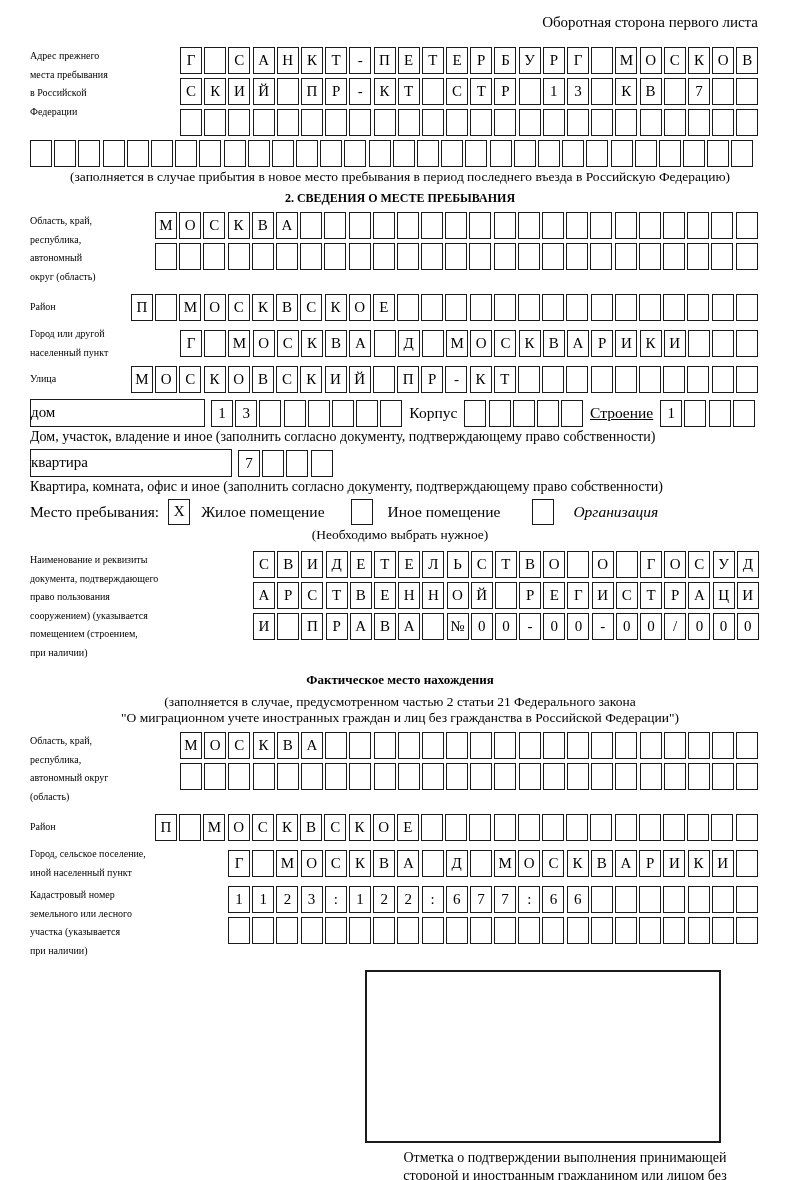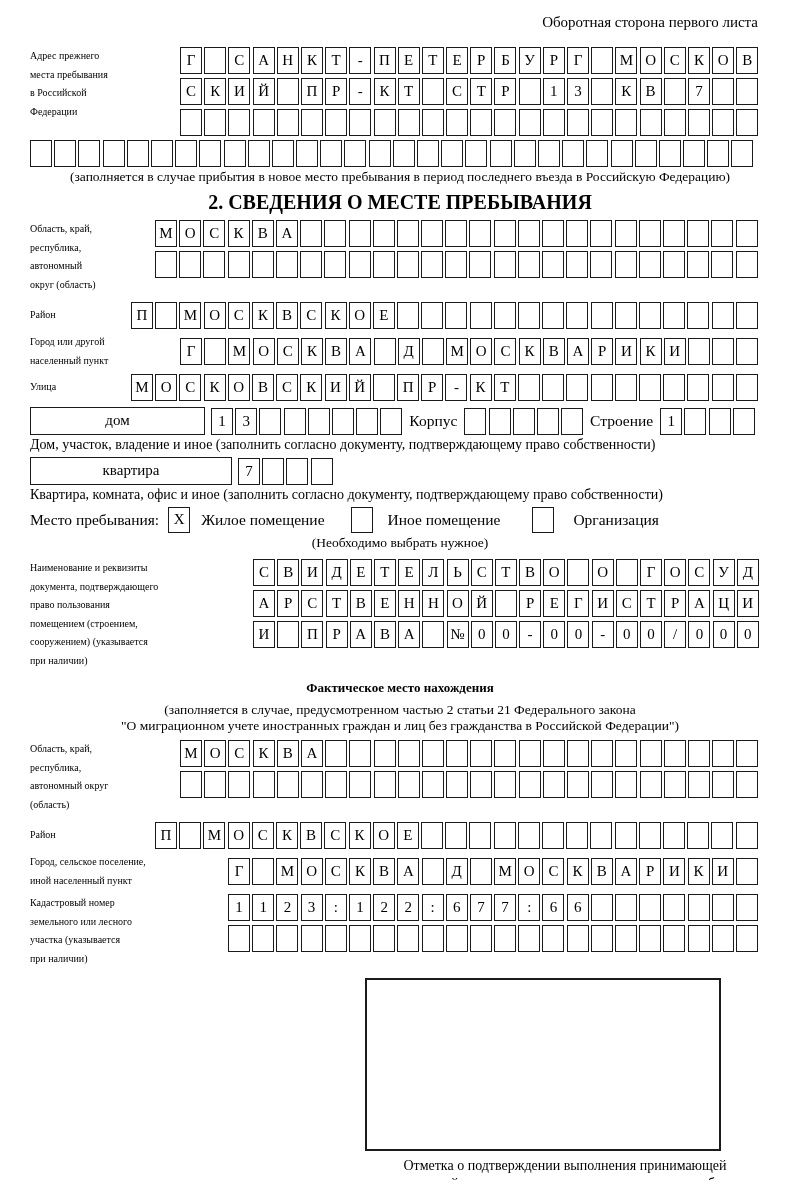--- a/index.html
+++ b/index.html
@@ -6,27 +6,27 @@
   body{width:800px;height:1180px;font-family:"Liberation Serif","DejaVu Serif",serif;}
   .page{box-sizing:border-box;width:800px;height:1180px;padding:14px 30px 0 30px;overflow:hidden;position:relative;}
   .hdr{text-align:right;font-size:15px;padding-right:12px;margin-bottom:16px;}
   .fieldrow{display:flex;align-items:flex-start;}
   .fieldrow.vcenter{align-items:center;}
   .label{font-size:10px;line-height:18.5px;flex:none;}
   .rows{display:flex;flex-direction:column;gap:4px;}
   .cellrow{display:flex;gap:2.2px;flex:none;}
   .cell{box-sizing:border-box;flex:none;width:22px;height:27px;border:1.5px solid #1b1b1b;
         text-align:center;font-size:15px;line-height:24px;font-family:inherit;}
-  .widebox{box-sizing:border-box;height:28px;border:1.8px solid #1b1b1b;text-align:center;
+  .widebox{box-sizing:border-box;height:28px;border:1.8px solid #1b1b1b;text-align:left;
         font-size:15px;line-height:25px;flex:none;}
   .chk{box-sizing:border-box;flex:none;width:22px;height:26px;border:1.5px solid #1b1b1b;
         text-align:center;font-size:15px;line-height:23px;}
   .note{font-size:13.5px;text-align:center;}
   .note-left{font-size:14px;text-align:left;}
-  .h2{text-align:center;font-weight:bold;font-size:20px;}
+  .h2{text-align:center;font-weight:bold;font-size:12px;}
   .h3{text-align:center;font-weight:bold;font-size:13px;}
   .inline-label{font-size:15.5px;flex:none;}
   .stampbox{box-sizing:border-box;width:356px;height:173px;border:2px solid #1b1b1b;margin-left:335px;}
   .stampnote{margin-left:325px;width:420px;text-align:center;font-size:14px;line-height:18px;}
   .mb2{margin-bottom:2px}.mb4{margin-bottom:4px}.mb6{margin-bottom:6px}
   .mb8{margin-bottom:8px}.mb10{margin-bottom:10px}
 </style>
 </head>
 <body>
 
@@ -333,21 +333,21 @@
         <span class="cell"></span>
       </div>
     <div class="inline-label" style="margin:0 7px;">Корпус</div>
     <div class="cellrow">
         <span class="cell"></span>
         <span class="cell"></span>
         <span class="cell"></span>
         <span class="cell"></span>
         <span class="cell"></span>
       </div>
-    <div class="inline-label" style="margin:0 7px;">Строение</div>
+    <div class="inline-label" style="margin:0 7px;text-decoration:underline;">Строение</div>
     <div class="cellrow">
         <span class="cell">1</span>
         <span class="cell"></span>
         <span class="cell"></span>
         <span class="cell"></span>
       </div>
   </div>
   <div class="note-left mb4">Дом, участок, владение и иное (заполнить согласно документу, подтверждающему право собственности)</div>
 
   <div class="fieldrow vcenter mb2">
@@ -361,31 +361,31 @@
   </div>
   <div class="note-left mb4">Квартира, комната, офис и иное (заполнить согласно документу, подтверждающему право собственности)</div>
 
   <div class="fieldrow vcenter mb2">
     <div class="inline-label">Место пребывания:</div>
     <div class="chk" style="margin-left:9px;">X</div>
     <div class="inline-label" style="margin-left:11px;">Жилое помещение</div>
     <div class="chk" style="margin-left:26px;"></div>
     <div class="inline-label" style="margin-left:15px;">Иное помещение</div>
     <div class="chk" style="margin-left:32px;"></div>
-    <div class="inline-label" style="margin-left:19px;">Организация</div>
+    <div class="inline-label" style="margin-left:19px;font-style:italic;">Организация</div>
   </div>
   <div class="note mb8">(Необходимо выбрать нужное)</div>
 
   <div class="fieldrow mb10">
     <div class="label" style="width:223px;">
         <div>Наименование и реквизиты</div>
         <div>документа, подтверждающего</div>
         <div>право пользования</div>
+        <div>сооружением) (указывается</div>
         <div>помещением (строением,</div>
-        <div>сооружением) (указывается</div>
         <div>при наличии)</div>
       </div>
     <div class="rows">
       <div class="cellrow">
           <span class="cell">С</span>
           <span class="cell">В</span>
           <span class="cell">И</span>
           <span class="cell">Д</span>
           <span class="cell">Е</span>
           <span class="cell">Т</span>

